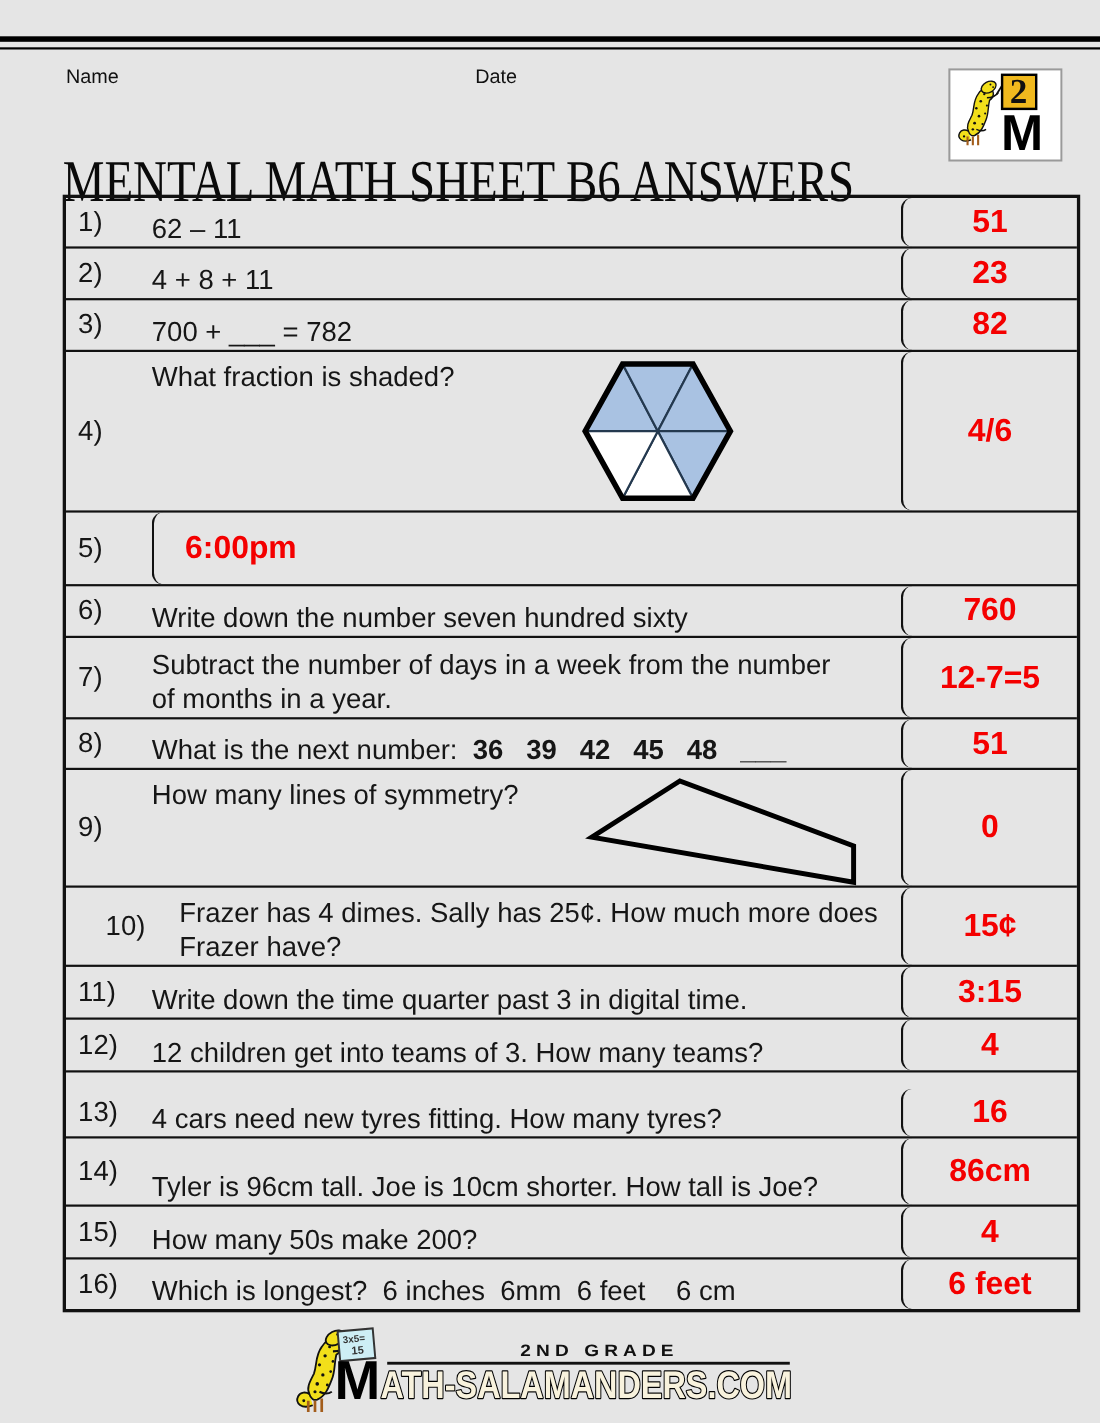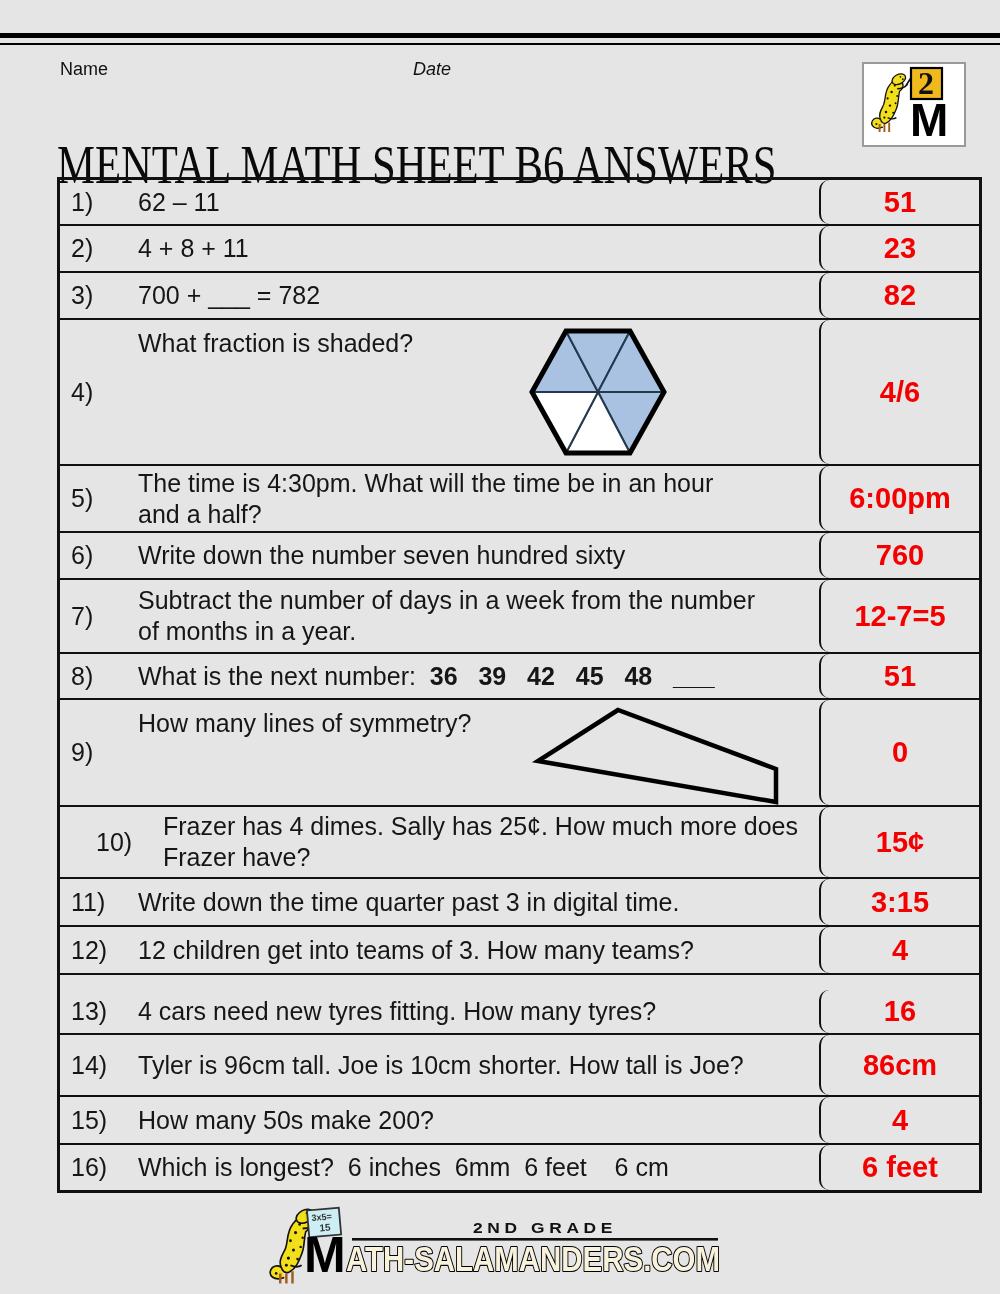--- a/index.html
+++ b/index.html
@@ -5,39 +5,39 @@
   html,body{margin:0;padding:0;background:#fdfdf6;}
   .sheet{
     position:relative;width:1000px;height:1294px;overflow:hidden;
     background:#e5e5e5;color:#161616;
     font-family:"Liberation Sans",sans-serif;
   }
   .rule-a{position:absolute;left:0;top:33px;width:1000px;height:5px;background:#000;}
   .rule-b{position:absolute;left:0;top:43px;width:1000px;height:2px;background:#000;}
   .meta{position:absolute;top:59px;font-size:18px;color:#111;}
   .meta.name{left:60px;}
-  .meta.date{left:413px;font-style:italic;}
+  .meta.date{left:432px;}
   .title{
     position:absolute;left:57px;top:98px;white-space:nowrap;
     font-family:"Liberation Serif",serif;font-size:54px;font-weight:500;color:#0a0a0a;
     transform:scaleX(0.79);transform-origin:0 50%;
   }
   .logo-box{position:absolute;left:862px;top:62px;}
   .answers-table{
     position:absolute;left:57px;top:177px;width:925px;
     border:3px solid #111;box-sizing:border-box;background:transparent;
   }
   .row{display:flex;border-bottom:2px solid #111;box-sizing:border-box;}
   .row:last-child{border-bottom:none;}
   .cell-num{
     width:78px;box-sizing:border-box;padding-left:11px;
     display:flex;align-items:center;font-size:25px;
   }
   .cell-q{
-    flex:1;position:relative;display:flex;align-items:center;
+    flex:1;position:relative;display:flex;align-items:flex-end;
     font-size:25px;white-space:pre-wrap;padding-right:4px;box-sizing:border-box;
     line-height:31px;
   }
   .cell-q.top{align-items:flex-start;padding-top:8px;}
   .cell-q .q-bold{font-weight:bold;}
   .cell-a{
     width:160px;box-sizing:border-box;border-left:2px solid #111;
     display:flex;align-items:center;justify-content:center;
     font-weight:bold;font-size:29px;color:var(--answer-red,#f00);border-radius:10px;
   }
@@ -125,22 +125,20 @@
                 <polygon points="137,68 103,129 71,68" fill="#a9c2e2"></polygon>
                 <polygon points="103,129 39,129 71,68" fill="#ffffff"></polygon>
                 <polygon points="39,129 5,68 71,68" fill="#ffffff"></polygon>
               </g>
               <polygon points="5,68 39,7 103,7 137,68 103,129 39,129" fill="none" stroke="#000" stroke-width="5"></polygon>
             </svg></div></div>
         <div class="cell-a">4/6</div>
       </div>
       <div class="row" style="height: 67px;">
         <div class="cell-num">5)</div>
-        <div class="cell-q"><span>The time is 4:30pm. What will the time be in an hour
-and a half?</span></div>
         <div class="cell-a">6:00pm</div>
       </div>
       <div class="row" style="height: 47px;">
         <div class="cell-num">6)</div>
         <div class="cell-q"><span>Write down the number seven hundred sixty</span></div>
         <div class="cell-a">760</div>
       </div>
       <div class="row" style="height: 74px;">
         <div class="cell-num">7)</div>
         <div class="cell-q"><span>Subtract the number of days in a week from the number

